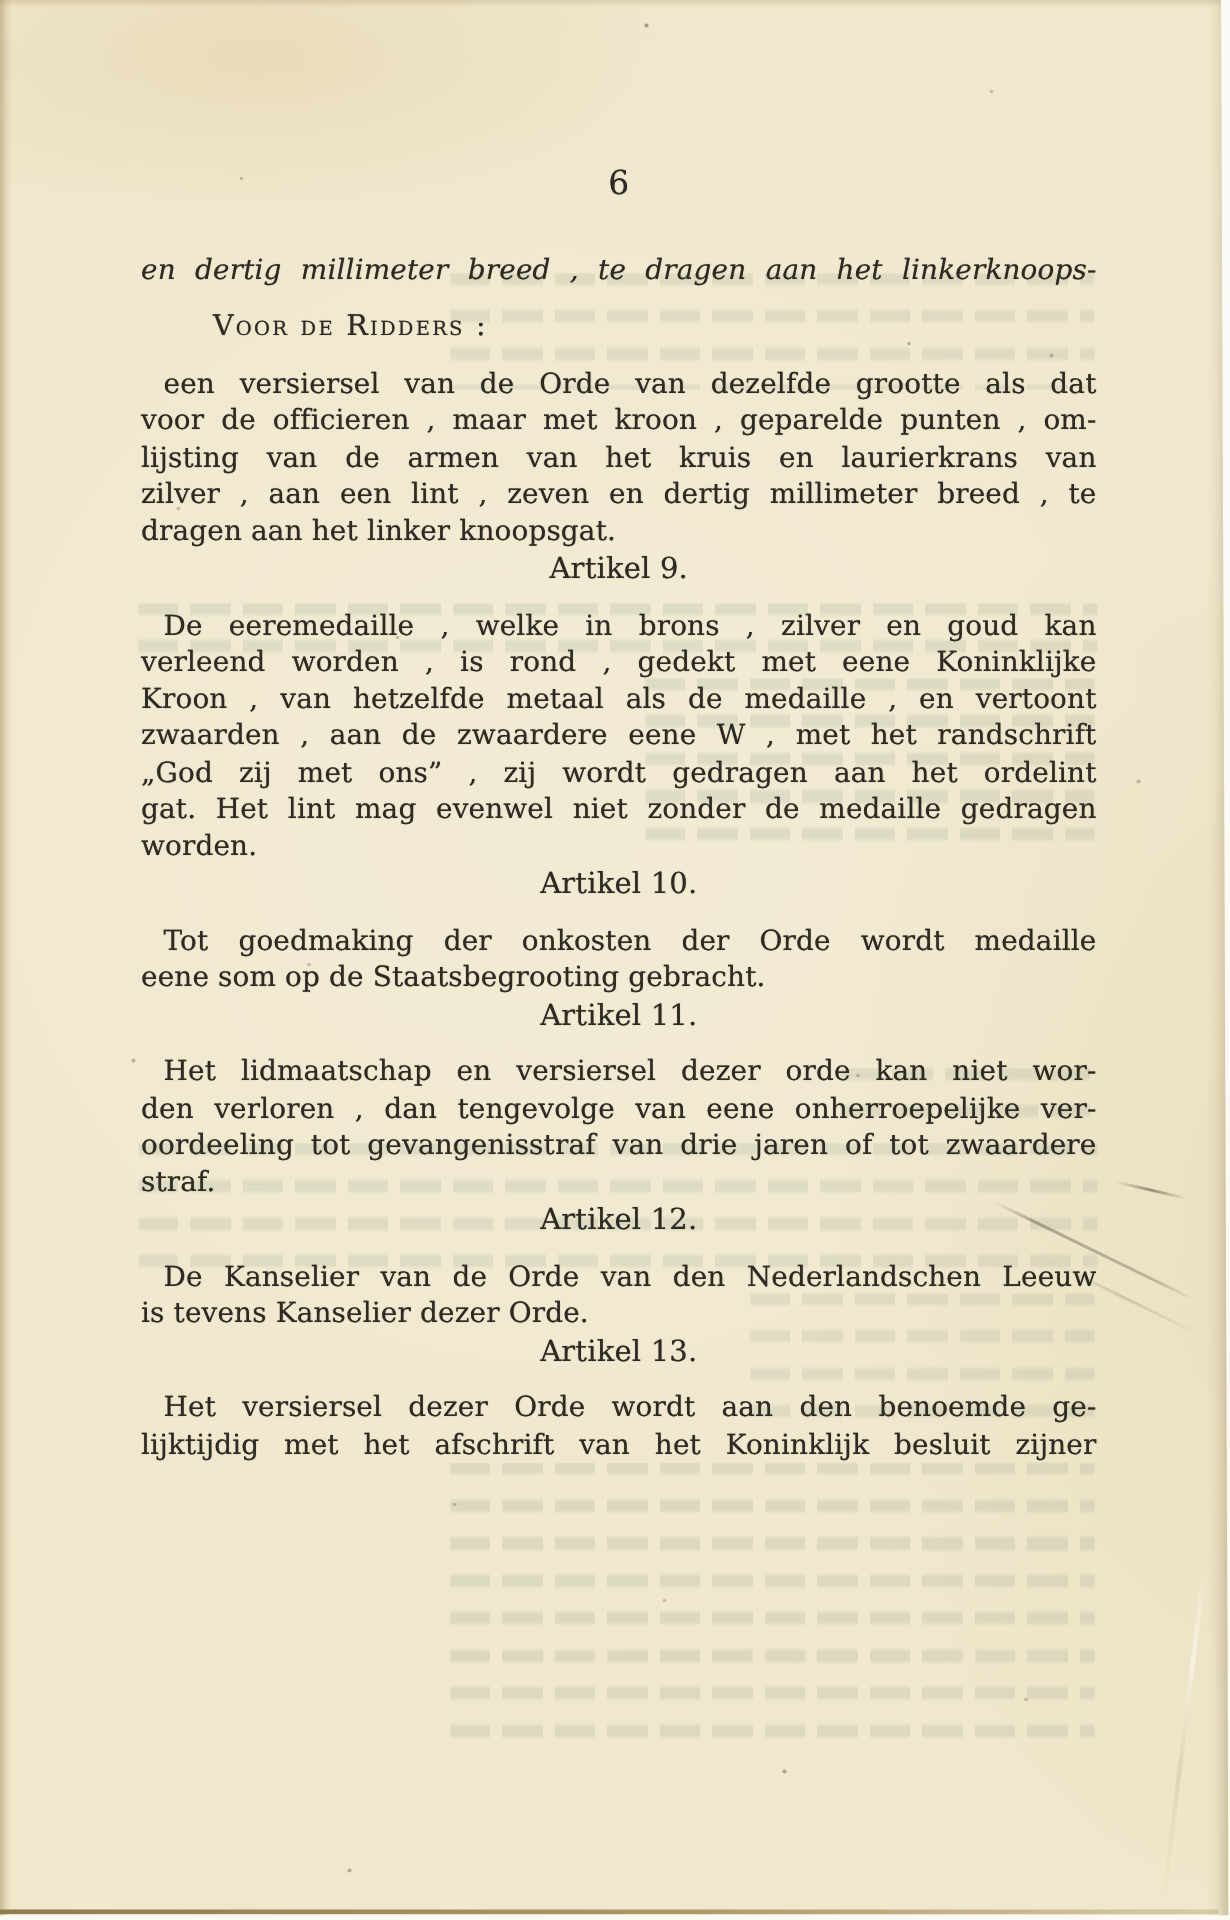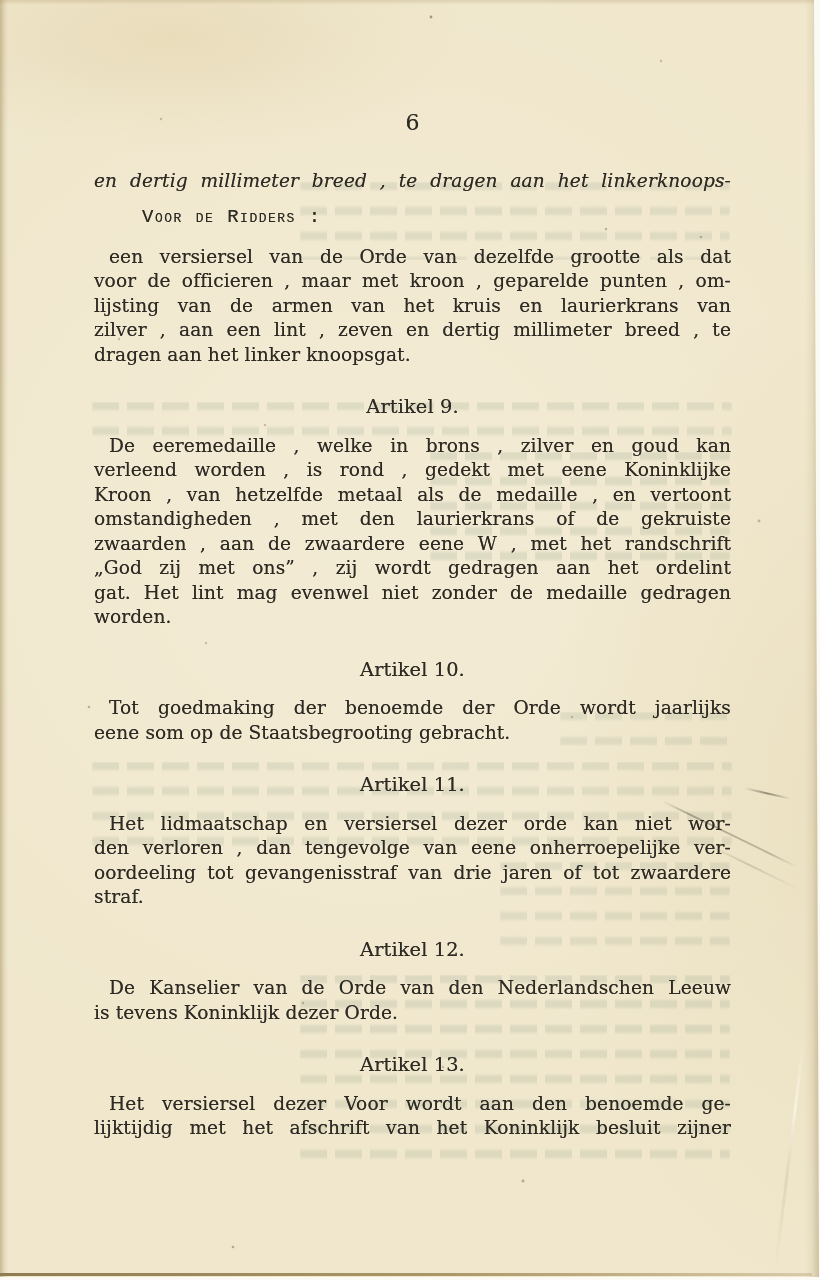--- a/index.html
+++ b/index.html
@@ -63,22 +63,22 @@
     font-size:18.6px;line-height:24.5px;letter-spacing:.1px;
     text-shadow:0 0 .6px rgba(45,42,36,.65);
   }
   .page-number{padding-top:109px;text-align:center;font-size:22px;line-height:27px;}
   .para{margin:0;}
   .para.first-para{margin-top:33px;font-style:italic;}
   .para .line{text-align:justify;text-align-last:justify;}
   .para .line.last{text-align-last:left;}
   .para .line.indent{text-indent:15px;}
   .subheading{margin:11px 0 15px;padding-left:48px;font-variant:small-caps;
-    letter-spacing:1.5px;font-size:19px;line-height:25px;font-family:Liberation Mono, monospace;}
-  .article{margin:28px 0 14px;text-align:center;font-size:19.4px;}
+    letter-spacing:1.5px;font-size:19px;line-height:25px;}
+  .article{margin:0 0 14px;text-align:center;font-size:19.4px;}
 </style>
 </head>
 <body style="--paper: #f0e7cc; --ink: #2d2a24;">
 
 <div class="paper">
   <div class="edge-top"></div>
   <div class="edge-left"></div>
   <div class="edge-right"></div>
   <div class="edge-bottom"></div>
 
@@ -111,43 +111,42 @@
           <div class="line">voor de officieren , maar met kroon , geparelde punten , om-</div>
           <div class="line">lijsting van de armen van het kruis en laurierkrans van</div>
           <div class="line">zilver , aan een lint , zeven en dertig millimeter breed , te</div>
           <div class="line last">dragen aan het linker knoopsgat.</div>
         </div>
         <div class="article">Artikel 9.</div>
         <div class="para">
           <div class="line indent">De eeremedaille , welke in brons , zilver en goud kan</div>
           <div class="line">verleend worden , is rond , gedekt met eene Koninklijke</div>
           <div class="line">Kroon , van hetzelfde metaal als de medaille , en vertoont</div>
-          <div class="line">omstandigheden , met den laurierkrans of de gekruiste</div>
           <div class="line">zwaarden , aan de zwaardere eene W , met het randschrift</div>
           <div class="line">„God zij met ons” , zij wordt gedragen aan het ordelint</div>
           <div class="line">gat. Het lint mag evenwel niet zonder de medaille gedragen</div>
           <div class="line last">worden.</div>
         </div>
         <div class="article">Artikel 10.</div>
         <div class="para">
-          <div class="line indent">Tot goedmaking der benoemde der Orde wordt jaarlijks</div>
+          <div class="line indent">Tot goedmaking der onkosten der Orde wordt medaille</div>
           <div class="line last">eene som op de Staatsbegrooting gebracht.</div>
         </div>
         <div class="article">Artikel 11.</div>
         <div class="para">
           <div class="line indent">Het lidmaatschap en versiersel dezer orde kan niet wor-</div>
           <div class="line">den verloren , dan tengevolge van eene onherroepelijke ver-</div>
           <div class="line">oordeeling tot gevangenisstraf van drie jaren of tot zwaardere</div>
           <div class="line last">straf.</div>
         </div>
         <div class="article">Artikel 12.</div>
         <div class="para">
           <div class="line indent">De Kanselier van de Orde van den Nederlandschen Leeuw</div>
-          <div class="line last">is tevens Koninklijk dezer Orde.</div>
+          <div class="line last">is tevens Kanselier dezer Orde.</div>
         </div>
         <div class="article">Artikel 13.</div>
         <div class="para">
-          <div class="line indent">Het versiersel dezer Voor wordt aan den benoemde ge-</div>
+          <div class="line indent">Het versiersel dezer Orde wordt aan den benoemde ge-</div>
           <div class="line">lijktijdig met het afschrift van het Koninklijk besluit zijner</div>
         </div>
       </div>
   </div>
 </div>
 
 </body></html>

